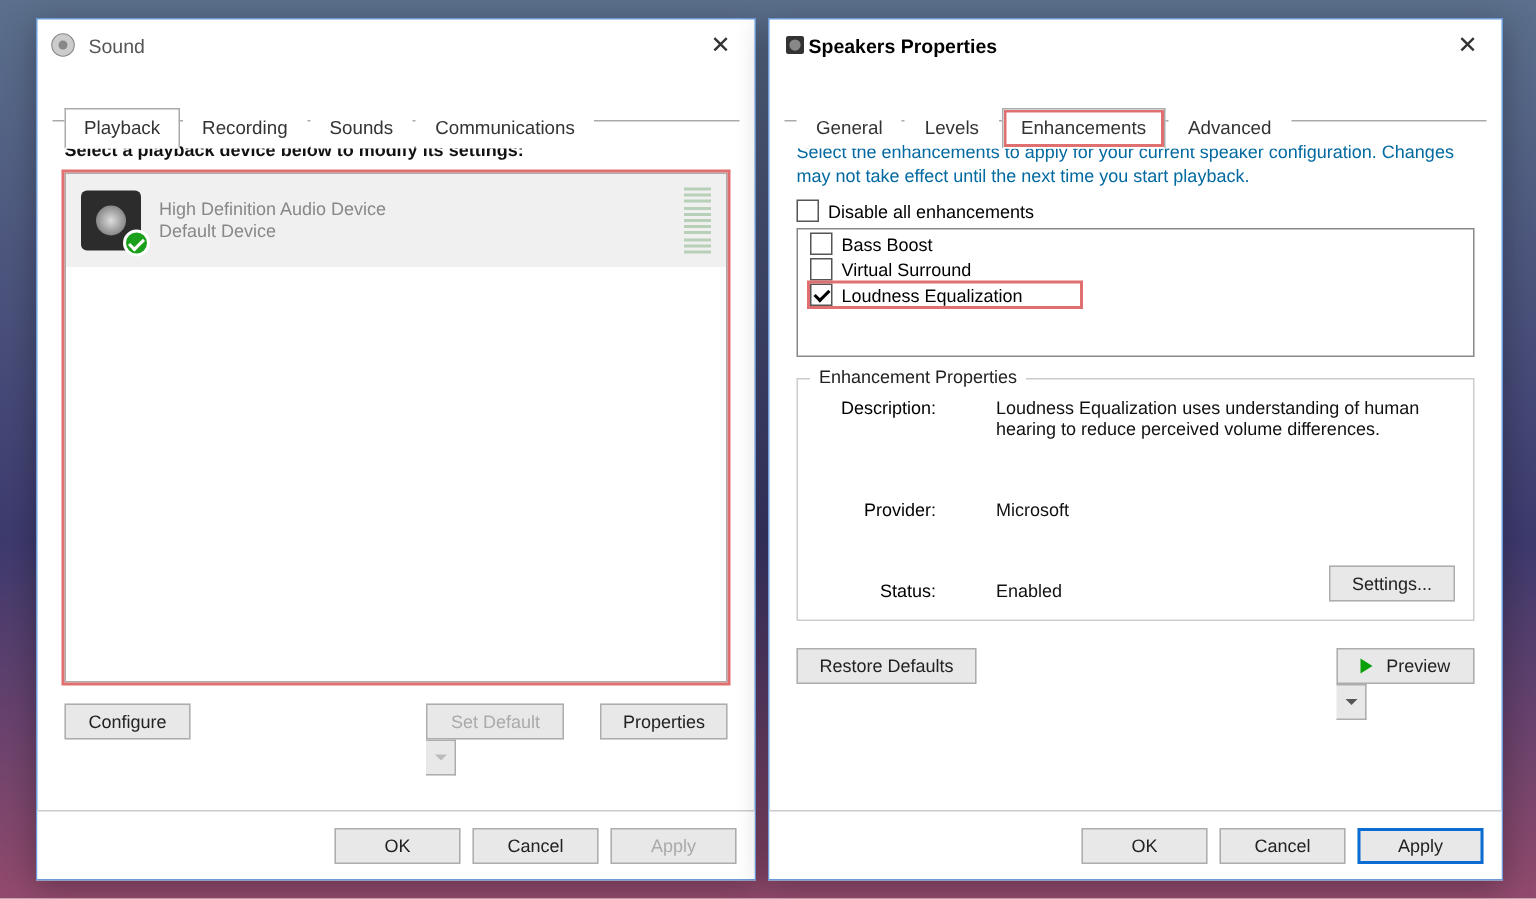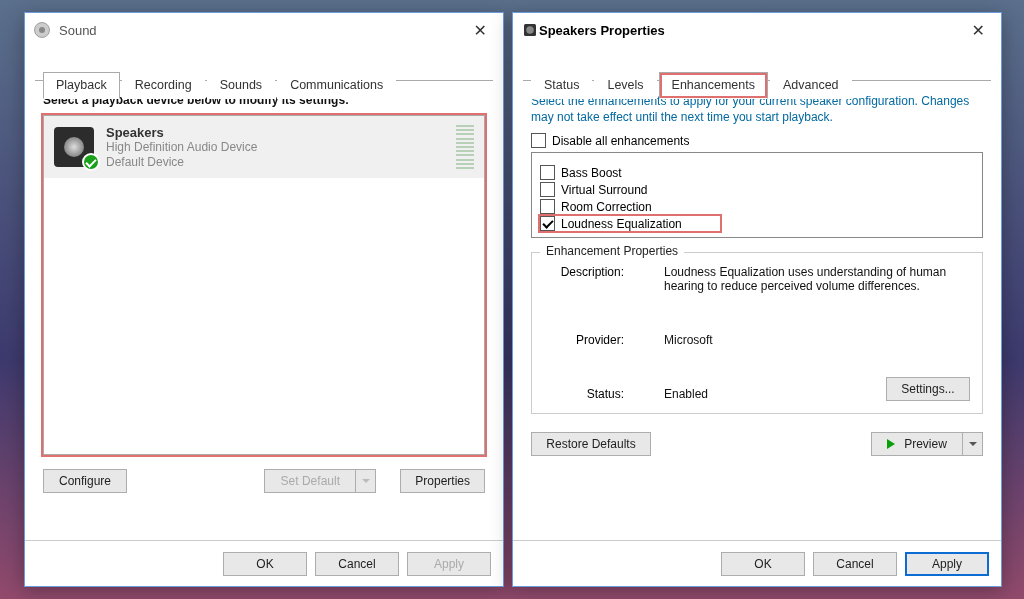--- a/index.html
+++ b/index.html
@@ -118,21 +118,21 @@
     min-width: 84px;
     padding: 0 14px;
     font-size: 12px;
     border: 1px solid #adadad;
     background: #e8e8e8;
     color: #222;
     display: inline-flex; align-items: center; justify-content: center;
     cursor: default;
   }
   .btn.disabled { color: #aaa; }
-  .split-btn { display:inline-flex; }
+  .split-btn { display:inline-flex;flex-direction:column; }
   .split-btn .btn { min-width: 92px; }
   .split-btn .arrow {
     width: 20px; height: 24px; border:1px solid #adadad; background:#e8e8e8;
     display:flex; align-items:center; justify-content:center;
     border-left: none;
   }
   .split-btn .arrow::after { content:""; border: 4px solid transparent; border-top-color:#555; margin-top:4px; }
   .split-btn.disabled .btn, .split-btn.disabled .arrow { color:#aaa; }
   .split-btn.disabled .arrow::after { border-top-color:#bbb; }
   .bottom-bar {
@@ -150,21 +150,21 @@
     display:flex; align-items:center; justify-content:center;
     background:#fff;
   }
   .checkbox.checked::after {
     content:""; width: 4px; height: 8px;
     border: solid #000; border-width: 0 2px 2px 0;
     transform: rotate(45deg); margin-bottom:2px;
   }
   .enh-list {
     border: 1px solid #888;
-    padding: 10px 8px;
+    padding: 0 8px;
     height: 86px;
     margin-top: 4px;
   }
   .fieldset {
     border: 1px solid #ccc;
     padding: 8px 12px 12px 0;
     margin-top: 14px;
     position: relative;
   }
   .fieldset .legend {
@@ -204,21 +204,20 @@
 
   <div class="tabcontent">
     <div class="instruction instruction-b">Select a playback device below to modify its settings:</div>
 
     <div class="device-list hl-red">
       <div class="device-item">
         <div class="dev-icon">
           <span class="overlay"></span>
         </div>
         <div class="dev-text">
-          <div class="dev-name">Speakers</div>
           <div class="dev-sub">High Definition Audio Device</div>
           <div class="dev-sub">Default Device</div>
         </div>
         <div class="level-bars">
           <div></div>
             <div></div>
             <div></div>
             <div></div>
             <div></div>
             <div></div>
@@ -254,21 +253,21 @@
   <div class="titlebar">
     <svg class="speaker-svg" viewBox="0 0 24 24">
         <rect x="4" y="4" width="16" height="16" rx="2" fill="#333"></rect>
         <circle cx="12" cy="12" r="5" fill="#888"></circle>
       </svg>
     <span class="title" style="color:#000;font-weight:600">Speakers Properties</span>
     <span class="close">✕</span>
   </div>
 
   <div class="tabbar">
-    <div class="tab">Status</div>
+    <div class="tab">General</div>
     <div class="tab">Levels</div>
     <div class="tab active hl-red-tab">Enhancements</div>
     <div class="tab">Advanced</div>
   </div>
 
   <div class="right-tabcontent">
     <div class="instruction" style="line-height:1.35">Select the enhancements to apply for your current speaker configuration. Changes may not take effect until the next time you start playback.</div>
 
     <div class="checkline" style="margin-top:6px">
       <span class="checkbox"></span>
@@ -276,24 +275,20 @@
     </div>
 
     <div class="enh-list">
       <div class="checkline">
         <span class="checkbox"></span>
         <span>Bass Boost</span>
       </div>
       <div class="checkline">
         <span class="checkbox"></span>
         <span>Virtual Surround</span>
-      </div>
-      <div class="checkline">
-        <span class="checkbox"></span>
-        <span>Room Correction</span>
       </div>
       <div class="checkline hl-red" style="width:180px">
         <span class="checkbox checked"></span>
         <span>Loudness Equalization</span>
       </div>
     </div>
 
     <div class="fieldset">
       <span class="legend">Enhancement Properties</span>
       <div class="prop-table">

